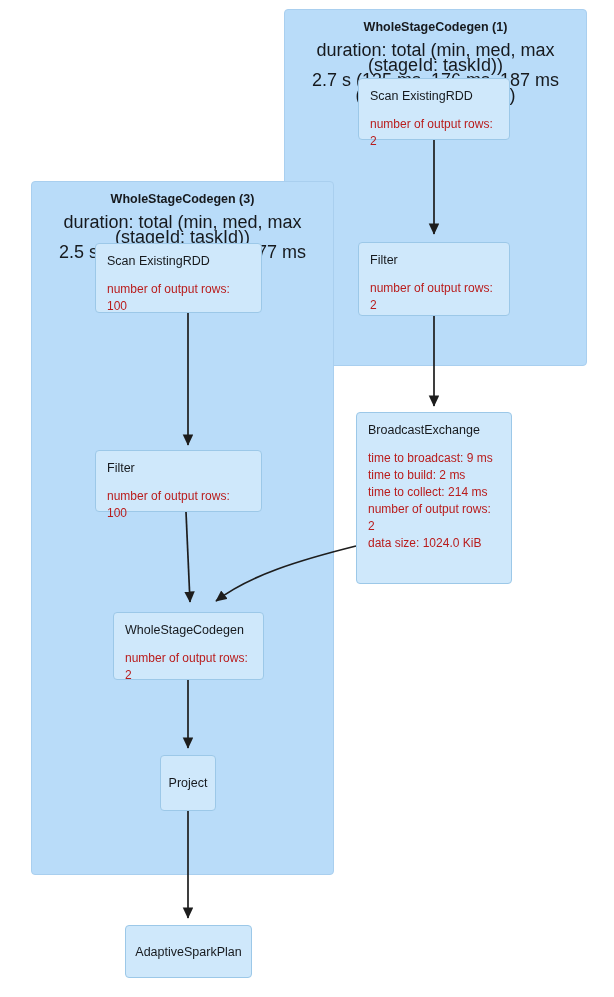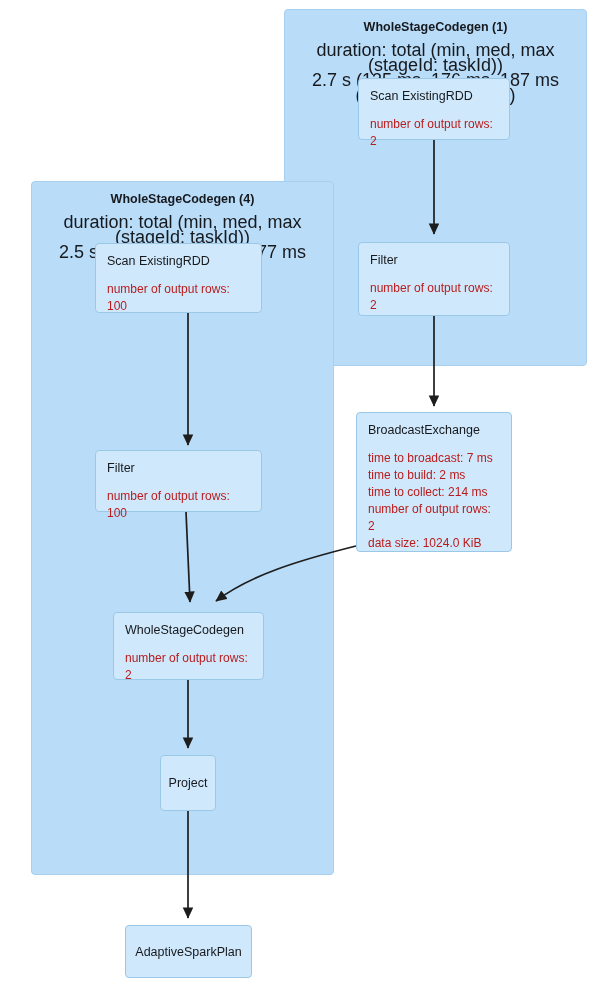--- a/index.html
+++ b/index.html
@@ -86,21 +86,21 @@
 
 <div id="stage">
 
   <div class="cluster" style="left:284px; top:9px; width:303px; height:357px;">
     <div class="cluster-title">WholeStageCodegen (1)</div>
     <div class="cluster-sub">duration: total (min, med, max (stageId: taskId))
 2.7 s (135 ms, 176 ms, 187 ms (stage 6.0: task 35))</div>
   </div>
 
   <div class="cluster" style="left:31px; top:181px; width:303px; height:694px;">
-    <div class="cluster-title">WholeStageCodegen (4)</div>
+    <div class="cluster-title">WholeStageCodegen (3)</div>
     <div class="cluster-sub">duration: total (min, med, max (stageId: taskId))
 2.5 s (135 ms, 156 ms, 177 ms (stage 7.0: task 42))</div>
   </div>
 
   <svg class="edges" viewBox="0 0 614 997">
     <defs>
       <marker id="arrow" markerWidth="9" markerHeight="9" refX="6.2" refY="3.1" orient="auto" markerUnits="strokeWidth">
         <path d="M0,0 L0,6.2 L6.6,3.1 z" fill="#1d1d1d"></path>
       </marker>
     </defs>
@@ -133,23 +133,23 @@
   <div class="node" style="left:95px; top:243px; width:167px; height:70px;">
     <div class="node-title">Scan ExistingRDD</div>
     <div class="node-metrics">number of output rows: 100</div>
   </div>
 
   <div class="node" style="left:95px; top:450px; width:167px; height:62px;">
     <div class="node-title">Filter</div>
     <div class="node-metrics">number of output rows: 100</div>
   </div>
 
-  <div class="node" style="left:356px; top:412px; width:156px; height:140px;">
+  <div class="node" style="left:356px; top:412px; width:156px; height:172px;">
     <div class="node-title">BroadcastExchange</div>
-    <div class="node-metrics">time to broadcast: 7 ms
+    <div class="node-metrics">time to broadcast: 9 ms
 time to build: 2 ms
 time to collect: 214 ms
 number of output rows: 2
 data size: 1024.0 KiB</div>
   </div>
 
   <div class="node" style="left:113px; top:612px; width:151px; height:68px;">
     <div class="node-title">WholeStageCodegen</div>
     <div class="node-metrics">number of output rows: 2</div>
   </div>

